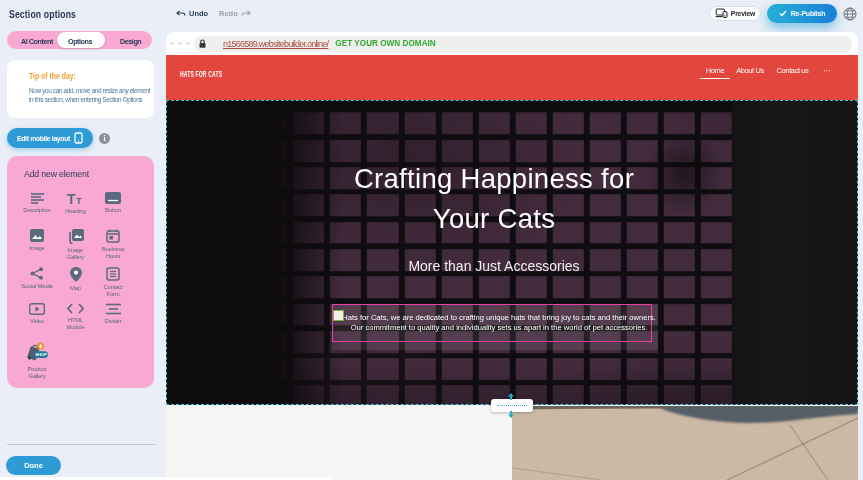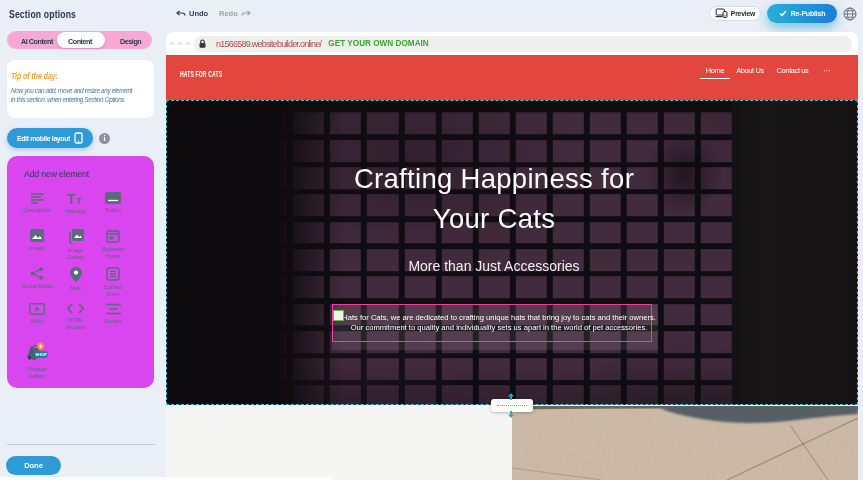--- a/index.html
+++ b/index.html
@@ -14,39 +14,39 @@
   #preview { left:709px; top:5.5px; width:52px; height:15.5px; background:#fff; border:1px solid #d8dce2; border-radius:9px; display:flex; align-items:center; justify-content:center; gap:3px; color:#20262e; font-size:6.8px; font-weight:bold; letter-spacing:-.2px; }
   #republish { left:767px; top:4px; width:70px; height:18.5px; border-radius:10px; background:linear-gradient(90deg,#27b0d6,#1b7ed8); box-shadow:0 5px 12px rgba(60,170,220,.65); display:flex; align-items:center; justify-content:center; gap:4px; color:#fff; font-size:7px; font-weight:bold; letter-spacing:-.2px; }
   #globe { left:842px; top:5.5px; }
 
   
   #sidebar { left:0; top:0; width:166px; height:477px; background:#eaeef6; z-index:5; }
   #sb-title { left:9px; top:8px; font-size:10.5px; font-weight:bold; color:#263655; transform:scaleX(.82); transform-origin:left; letter-spacing:.2px; }
   #tabs { left:7px; top:31px; width:145px; height:18px; background:#f9a8d4; border-radius:9px; }
   #tabs .tab { position:absolute; font-size:7.2px; font-weight:bold; color:#2b3a55; letter-spacing:-.45px; top:5.5px; }
   #tabs .sel { position:absolute; background:#fff; border-radius:8px; height:16px; top:1px; left:50px; width:48px; box-shadow:0 1px 3px rgba(0,0,0,.18); }
-  #tipcard { left:7px; top:60px; width:147px; height:58px; background:#fff; border-radius:8px; padding:11px 4px;font-style:italic; }
+  #tipcard { left:7px; top:60px; width:147px; height:58px; background:#fff; border-radius:8px; padding:11px 22px; }
   #tipcard .t1 { color:#f2a232; font-size:8.6px; font-weight:bold; transform:scaleX(.8); transform-origin:left; }
   #tipcard .t2 { color:#44799f; font-size:6.4px; letter-spacing:-.35px; line-height:8.8px; margin-top:6px; white-space:nowrap; }
   #editmob { left:7px; top:128px; width:86px; height:20px; background:#2e9bd6; border-radius:10px; display:flex; align-items:center; justify-content:center; gap:4px; color:#fff; font-size:6.9px; font-weight:bold; letter-spacing:-.35px; box-shadow:0 2px 5px rgba(46,155,214,.4); }
   #infoc { left:99px; top:133px; width:11px; height:11px; background:#8d939e; border-radius:50%; color:#fff; font-size:7.5px; font-weight:bold; text-align:center; line-height:11px; font-family:"Liberation Serif",serif; }
-  #elcard { left:7px; top:156px; width:147px; height:232px; background:#d946ef; border-radius:10px; }
+  #elcard { left:7px; top:156px; width:147px; height:232px; background:#f9a8d4; border-radius:10px; }
   #elcard h3 { font-weight:normal; color:#2c3c55; font-size:8.8px; letter-spacing:-.2px; position:absolute; left:17px; top:13px; }
   .el { position:absolute; z-index:6; width:44px; text-align:center; color:#5b6a7d; }
   .el .lab { font-size:5.9px; letter-spacing:-.2px; line-height:7.3px; margin-top:3px; color:#5b6a7d; }
   .el svg { display:block; margin:0 auto; }
   #done { left:6px; top:456px; width:55px; height:19px; background:#2e9bd6; border-radius:10px; color:#fff; font-size:7.5px; font-weight:bold; display:flex; align-items:center; justify-content:center; }
   #sb-line { left:7px; top:444px; width:148px; height:1px; background:#c3cbd8; }
   #bottomstrip { left:0; top:477px; width:332px; height:3px; background:#fff; z-index:6; }
 
   
   #chrome { left:166px; top:32px; width:692px; height:23px; background:#fff; border-radius:8px 8px 0 0; }
   .dot { position:absolute; width:3.6px; height:3.6px; border-radius:50%; background:#e2e5e9; top:9.5px; }
   #urlpill { position:absolute; left:28px; top:3.5px; width:658px; height:16px; background:#eff0ee; border-radius:8px; display:flex; align-items:center; }
-  #urltext { color:#ad4a42; font-size:9px; letter-spacing:-.75px; margin-left:9px; }
+  #urltext { color:#ad4a42; font-size:9px; letter-spacing:-.75px; margin-left:16px;text-decoration:underline; }
   #domain { color:#35a634; font-size:8.2px; font-weight:bold; letter-spacing:0; margin-left:7px; }
 
   #redhdr { left:166px; top:55px; width:692px; height:45px; background:#e2463c; }
   #logo { left:14px; top:14px; color:#fff; font-size:8.5px; font-weight:bold; transform:scaleX(.6); transform-origin:left; letter-spacing:.2px; position:absolute; }
   .nav { position:absolute; color:#fff; font-size:7.5px; letter-spacing:-.4px; top:11px; text-align:left; transform:translateX(-50%); }
   #nav-home { border-bottom:1.5px solid #fff; padding:0 6px 2.5px; }
 
   #section { left:166px; top:100px; width:692px; height:305px; background:#0d0b0d; overflow:hidden; }
   #tiles { position:absolute; top:0; bottom:0; left:0; width:566px;
     background-color:#432b3e;
@@ -176,21 +176,21 @@
 <svg class="abs" style="left:506px; top:393px; z-index:7" width="10" height="25" viewBox="0 0 10 25">
     <path d="M5 0 L8 3.5 H6 V7 H4 V3.5 H2 Z" fill="#2ba9c4"></path>
     <path d="M5 25 L8 21.5 H6 V18 H4 V21.5 H2 Z" fill="#2ba9c4"></path>
   </svg>
 
 <div class="abs" id="sidebar"></div>
 <div class="sb" id="sb-title">Section options</div>
 <div class="sb" id="tabs">
     <div class="sel"></div>
     <div class="tab" style="left:14px">AI Content</div>
-    <div class="tab" style="left:61px">Content</div>
+    <div class="tab" style="left:61px">Options</div>
     <div class="tab" style="left:113px">Design</div>
   </div>
 <div class="sb" id="tipcard">
     <div class="t1">Tip of the day:</div>
     <div class="t2">Now you can add, move and resize any element<br>in this section, when entering Section Options</div>
   </div>
 <div class="sb" id="editmob">Edit mobile layout<svg width="9" height="12" viewBox="0 0 9 12">
       <rect x="1" y="1" width="7" height="10" rx="1.6" fill="none" stroke="#fff" stroke-width="1.3"></rect>
       <circle cx="4.5" cy="9" r=".7" fill="#fff"></circle>
     </svg></div>

